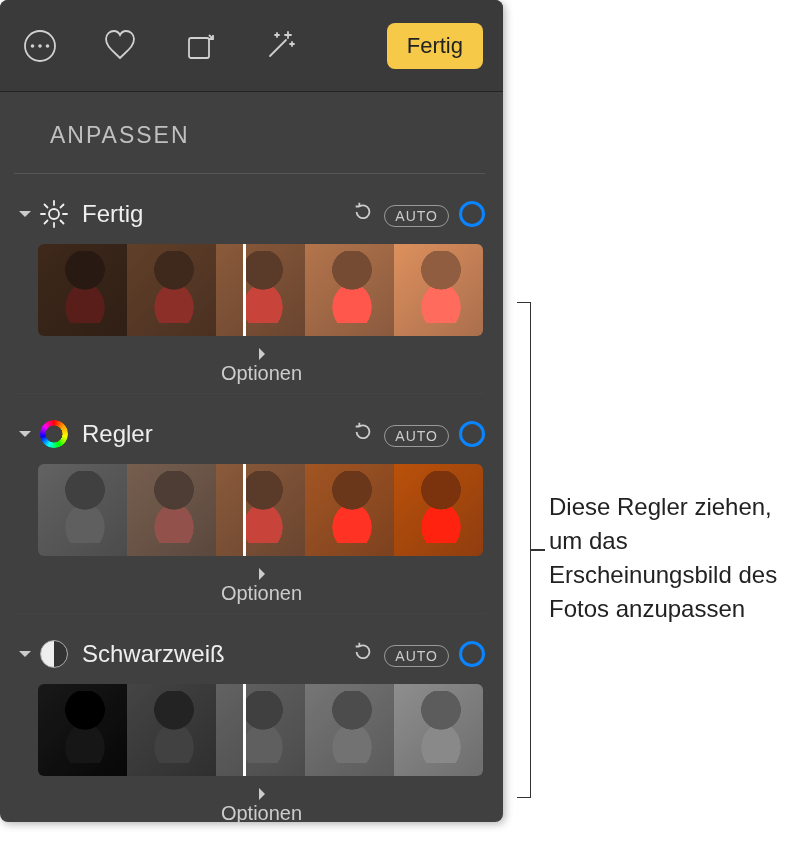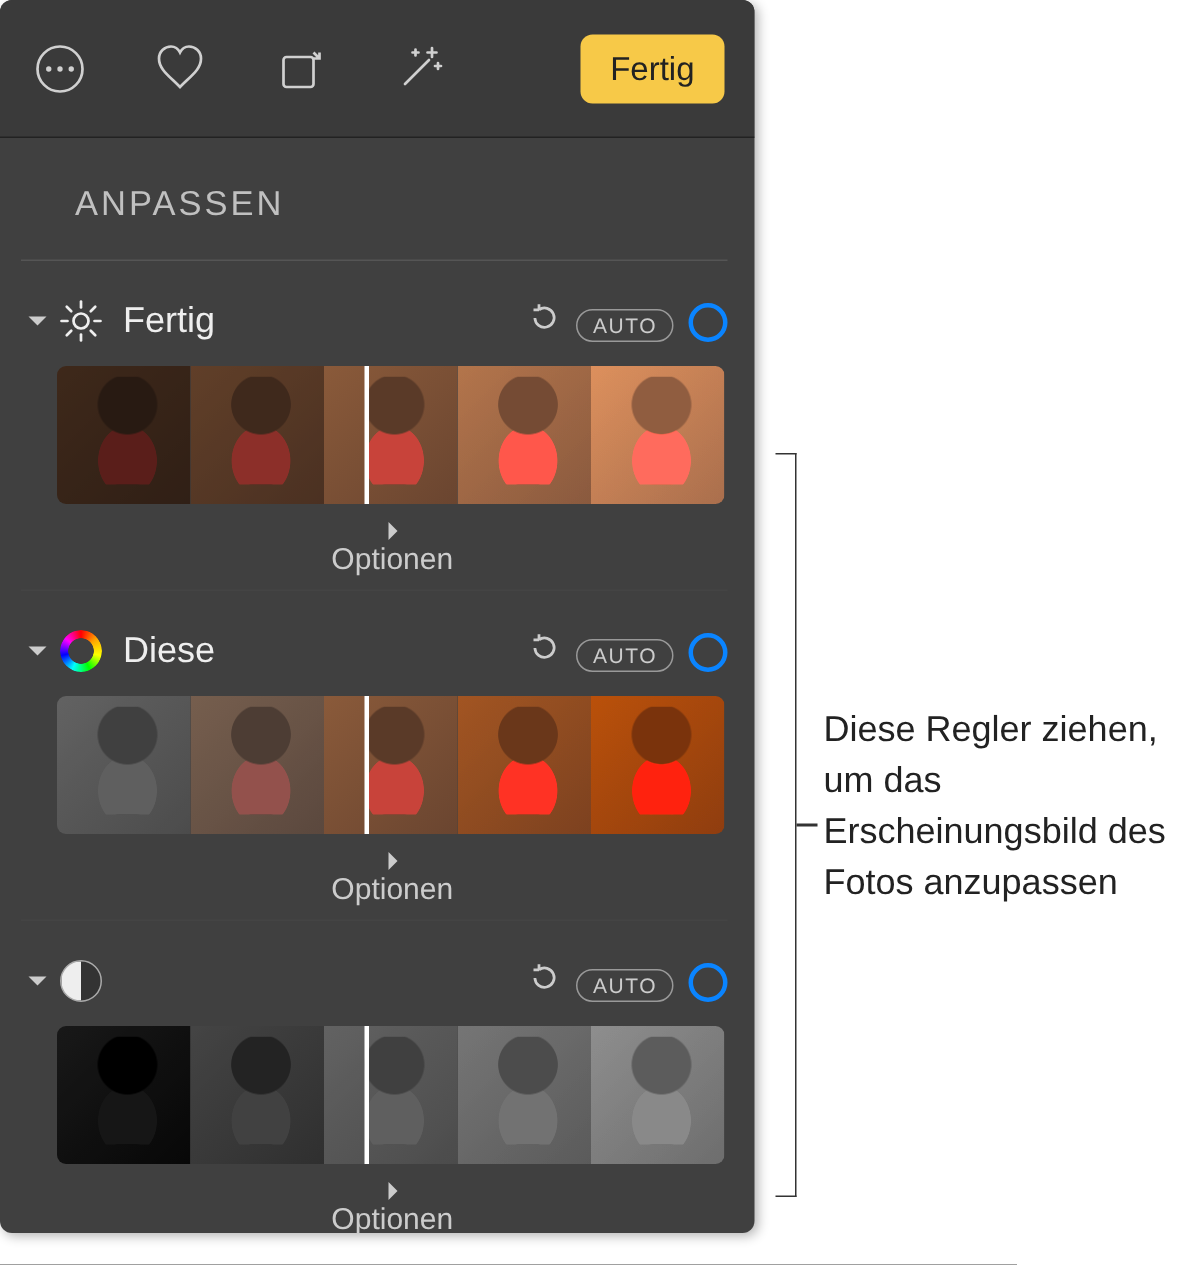--- a/index.html
+++ b/index.html
@@ -217,21 +217,21 @@
       position: absolute;
       left: 28px;
       top: 549px;
       width: 14px;
       height: 1.5px;
       background: #333;
     }
     .callout-text {
       position: absolute;
       left: 46px;
-      top: 470px;
+      top: 490px;
       font-size: 24px;
       line-height: 34px;
       color: #222;
       max-width: 240px;
     }
     
     .color-ring {
       width: 28px; height: 28px; border-radius: 50%;
       background: conic-gradient(red, orange, yellow, lime, cyan, blue, magenta, red);
       -webkit-mask: radial-gradient(circle, transparent 42%, black 44%);
@@ -335,21 +335,21 @@
     <div class="group">
       <div class="group-header">
         <div class="chev down">
             <svg viewBox="0 0 10 16">
               <path d="M2 2 L8 8 L2 14 Z"></path>
             </svg>
           </div>
         <div class="group-icon">
             <div class="color-ring"></div>
           </div>
-        <div class="group-label">Diese</div>
+        <div class="group-label">Regler</div>
         <div class="group-controls">
           <div class="reset-icon"><svg viewBox="0 0 24 24">
                 <path d="M5 12 A7 7 0 1 0 8 6 M8 6 L4 6 M8 6 L8 2"></path>
               </svg></div>
           <button class="auto-btn">AUTO</button>
           <div class="toggle"></div>
         </div>
       </div>
       <div class="slider-strip strip-color">
         <div class="thumb"></div>
@@ -373,20 +373,21 @@
     <div class="group">
       <div class="group-header">
         <div class="chev down">
             <svg viewBox="0 0 10 16">
               <path d="M2 2 L8 8 L2 14 Z"></path>
             </svg>
           </div>
         <div class="group-icon">
             <div class="bw-icon"></div>
           </div>
+        <div class="group-label">Schwarzweiß</div>
         <div class="group-controls">
           <div class="reset-icon"><svg viewBox="0 0 24 24">
                 <path d="M5 12 A7 7 0 1 0 8 6 M8 6 L4 6 M8 6 L8 2"></path>
               </svg></div>
           <button class="auto-btn">AUTO</button>
           <div class="toggle"></div>
         </div>
       </div>
       <div class="slider-strip strip-bw">
         <div class="thumb"></div>

